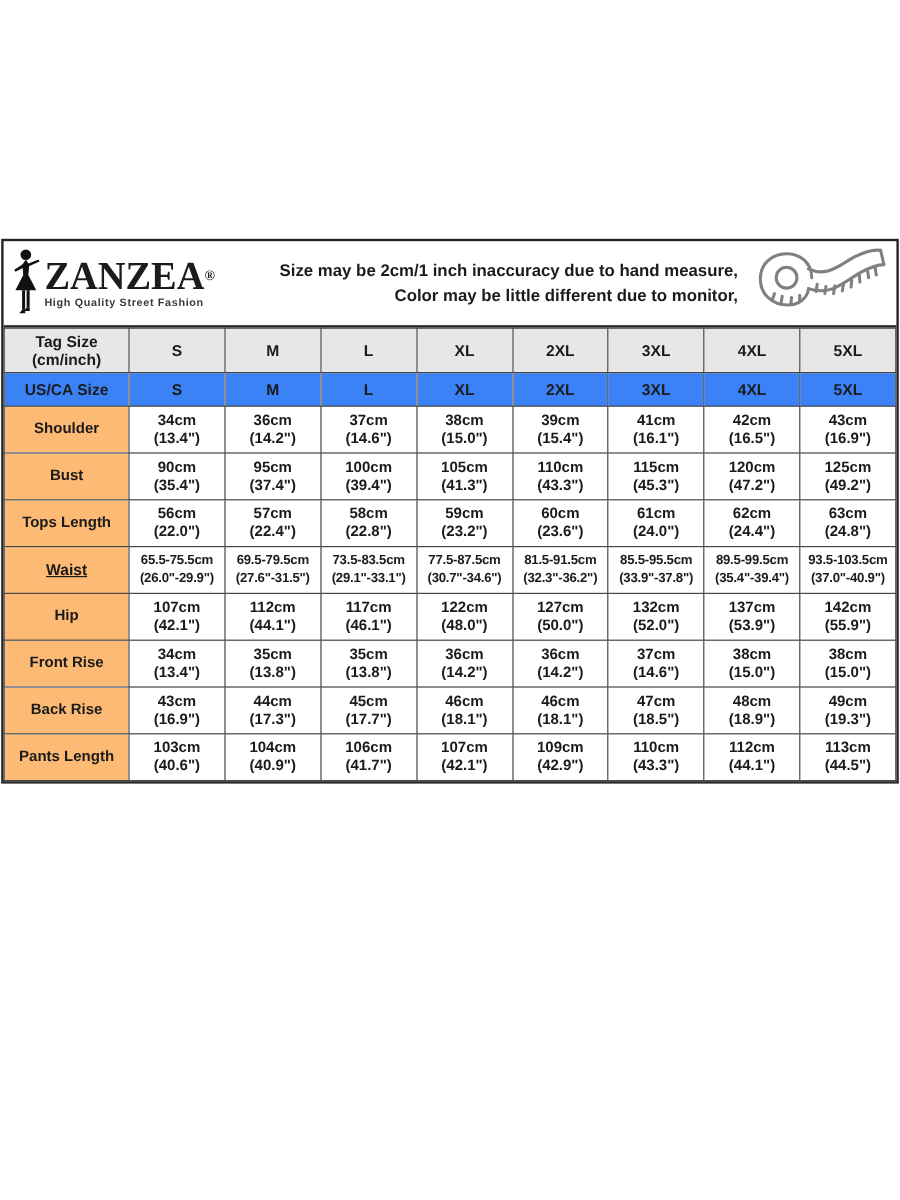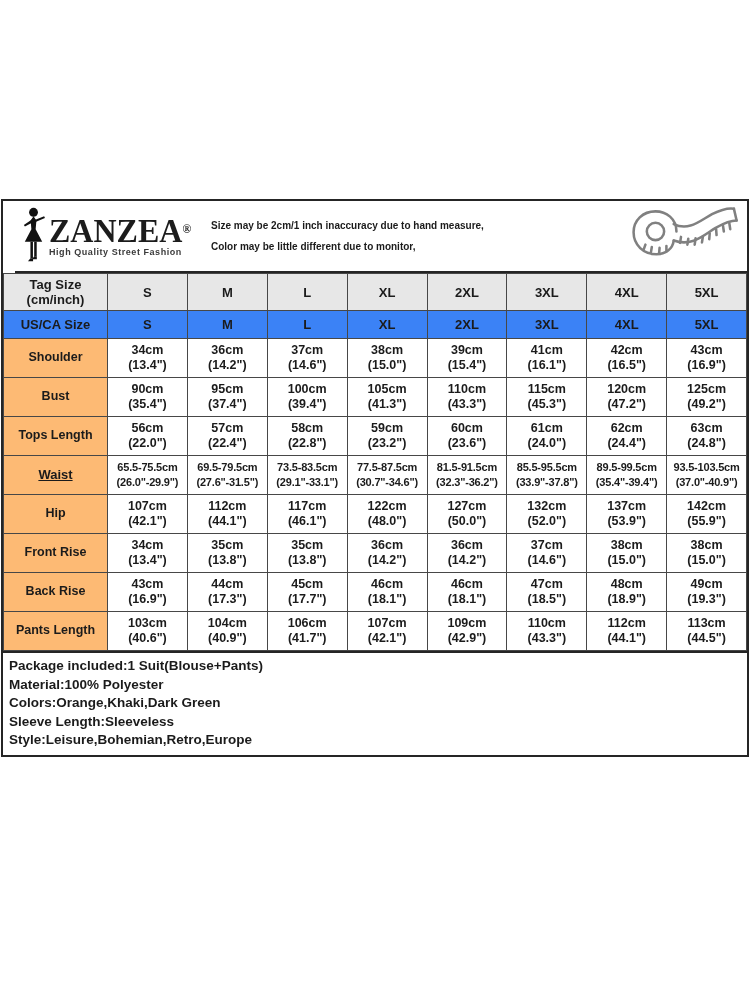--- a/index.html
+++ b/index.html
@@ -5,29 +5,29 @@
   html,body{margin:0;padding:0;}
   body{
     width:750px;height:1000px;position:relative;background:#ffffff;
     font-family:"Liberation Sans", sans-serif;color:#1b1b1b;
   }
   .sheet{
     position:absolute;top:199px;left:1px;width:748px;box-sizing:border-box;
     border:2px solid #252525;background:#fff;
   }
   
-  .hdr-box{display:flex;align-items:center;height:70px;border-bottom:2px solid #252525;margin-left:12px;}
+  .hdr-box{display:flex;align-items:center;height:70px;border-bottom:2px solid #252525;}
   .logo-block{width:196px;display:flex;align-items:center;padding-left:6px;box-sizing:border-box;}
   .logo-fig{width:26px;height:58px;flex:0 0 auto;}
   .wordmark-wrap{margin-left:2px;}
   .wordmark{font-family:"Liberation Serif", serif;font-weight:bold;font-size:33px;
     letter-spacing:0px;color:#1c1c1c;line-height:30px;transform:scaleX(.97);transform-origin:left;}
   .reg{font-size:12px;vertical-align:top;position:relative;top:-2px;}
   .tagline{font-size:9px;font-weight:bold;color:#3a3a3a;letter-spacing:.55px;margin-top:1px;}
-  .disclaimer{flex:1;text-align:left;font-weight:bold;font-size:10px;line-height:21px;}
+  .disclaimer{flex:1;text-align:right;font-weight:bold;font-size:14px;line-height:21px;}
   .tape-wrap{width:132px;display:flex;justify-content:center;align-items:center;}
   
   table.size-table{border-collapse:collapse;width:100%;table-layout:fixed;padding-left:20px;}
   table.size-table td{
     border:1px solid #474747;text-align:center;vertical-align:middle;
     padding:0;font-weight:bold;overflow:hidden;
   }
   td.lbl{background:#e7e7e7;font-size:13px;}
   tr.hdr td{height:36px;background:#e7e7e7;font-size:13px;}
   tr.hdr td.lbl{line-height:15px;}
@@ -398,20 +398,13 @@
             <span class="in">(44.1")</span>
           </td>
           <td>
             <span class="cm">113cm</span>
             <span class="in">(44.5")</span>
           </td>
         </tr>
       </tbody>
   </table>
 
-  <div class="foot-box">
-    <div class="foot-line">Package included:1 Suit(Blouse+Pants)</div>
-    <div class="foot-line">Material:100% Polyester</div>
-    <div class="foot-line">Colors:Orange,Khaki,Dark Green</div>
-    <div class="foot-line">Sleeve Length:Sleeveless</div>
-    <div class="foot-line">Style:Leisure,Bohemian,Retro,Europe</div>
-  </div>
 </div>
 
 </body></html>

